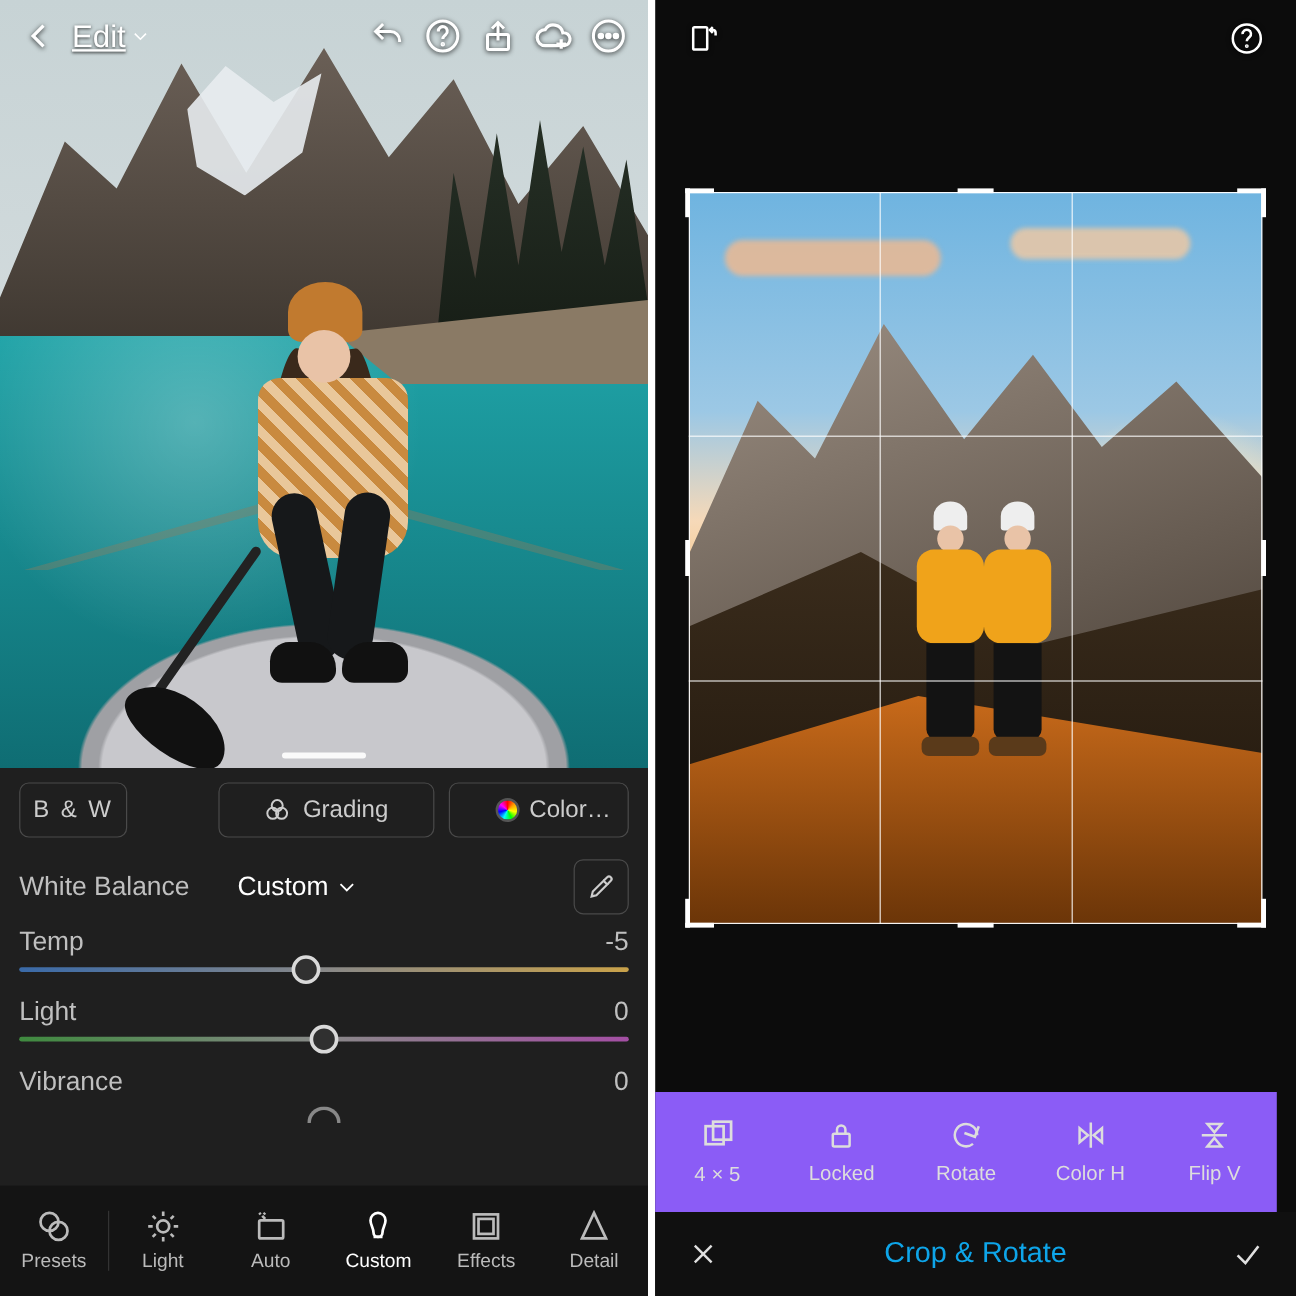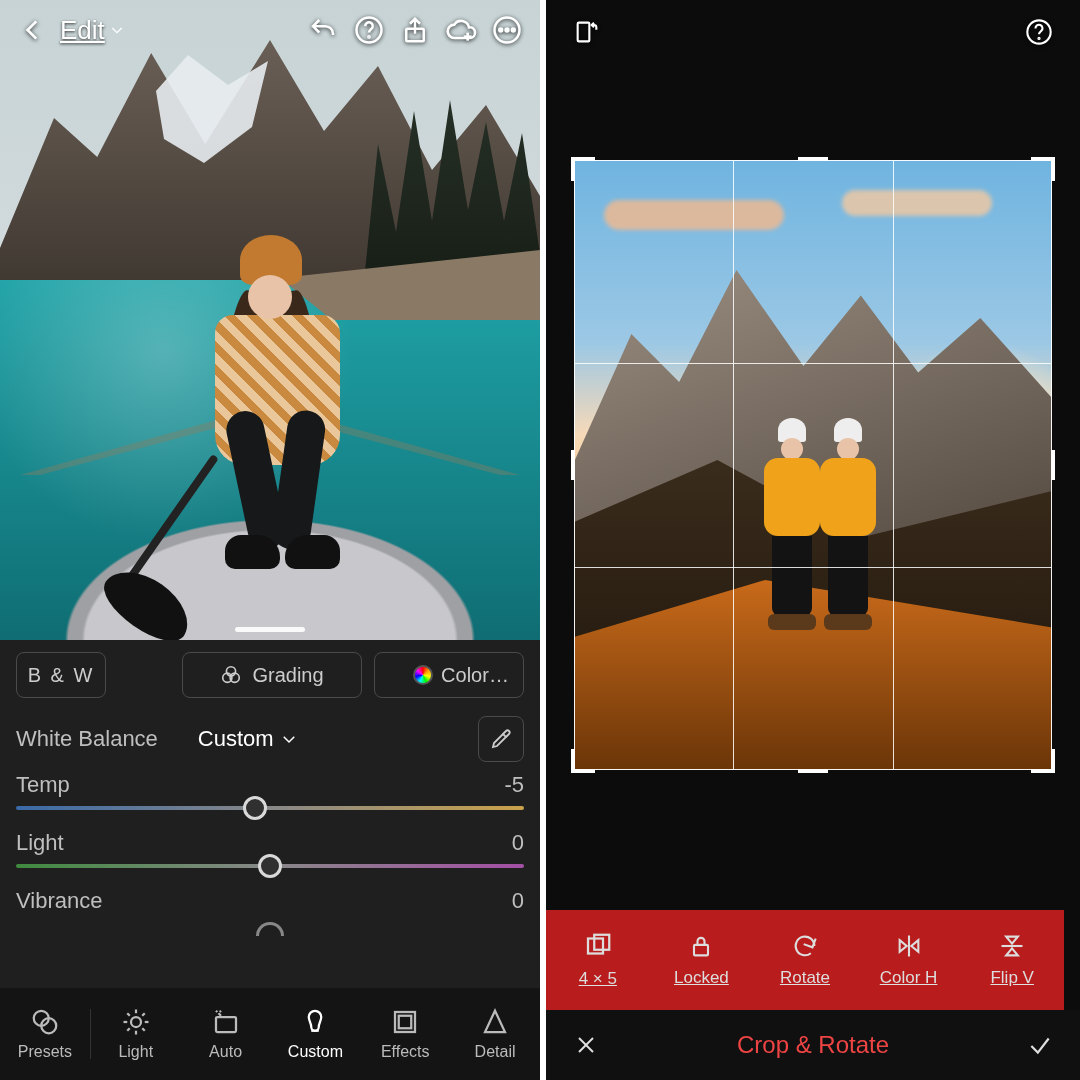--- a/index.html
+++ b/index.html
@@ -155,26 +155,26 @@
   .ch-tl{ top:-3px; left:-3px; } .ch-tl::before{ width:24px; height:4px; } .ch-tl::after{ width:4px; height:24px; }
   .ch-tr{ top:-3px; right:-3px;} .ch-tr::before{ width:24px; height:4px; right:0;} .ch-tr::after{ width:4px; height:24px; right:0;}
   .ch-bl{ bottom:-3px; left:-3px;} .ch-bl::before{ width:24px; height:4px; bottom:0;} .ch-bl::after{ width:4px; height:24px; bottom:0;}
   .ch-br{ bottom:-3px; right:-3px;} .ch-br::before{ width:24px; height:4px; bottom:0; right:0;} .ch-br::after{ width:4px; height:24px; bottom:0; right:0;}
   .ce{ position:absolute; background:#fff; }
   .ce-t{ top:-3px; left:50%; transform:translateX(-50%); width:30px; height:4px;}
   .ce-b{ bottom:-3px; left:50%; transform:translateX(-50%); width:30px; height:4px;}
   .ce-l{ left:-3px; top:50%; transform:translateY(-50%); width:4px; height:30px;}
   .ce-r{ right:-3px; top:50%; transform:translateY(-50%); width:4px; height:30px;}
 
-  .right .tool-row { position:absolute; left:0; right:16px; bottom:70px; height:100px; background:#b91c1c; display:flex;text-decoration:underline; }
+  .right .tool-row { position:absolute; left:0; right:16px; bottom:70px; height:100px; background:#8b5cf6; display:flex; }
   .rtab { flex:1; display:flex; flex-direction:column; align-items:center; justify-content:center; gap:8px; font-size:17px; color:#ddd; cursor:pointer; }
   .rtab svg { stroke:#ddd; fill:none; }
 
   .right .confirm-row { position:absolute; left:0; right:0; bottom:0; height:70px; background:#101010; display:flex; align-items:center; padding:0 20px; }
-  .confirm-row .title { flex:1; text-align:center; font-size:24px; color:#ef4444; }
+  .confirm-row .title { flex:1; text-align:center; font-size:24px; color:#0ea5e9; }
   .cbtn { width:40px; height:40px; display:flex; align-items:center; justify-content:center; cursor:pointer; }
 </style>
 </head>
 <body>
 
 <div class="phone left">
 
   <div class="photo">
     <div class="sky1"></div>
     <div class="mtn1"></div>

